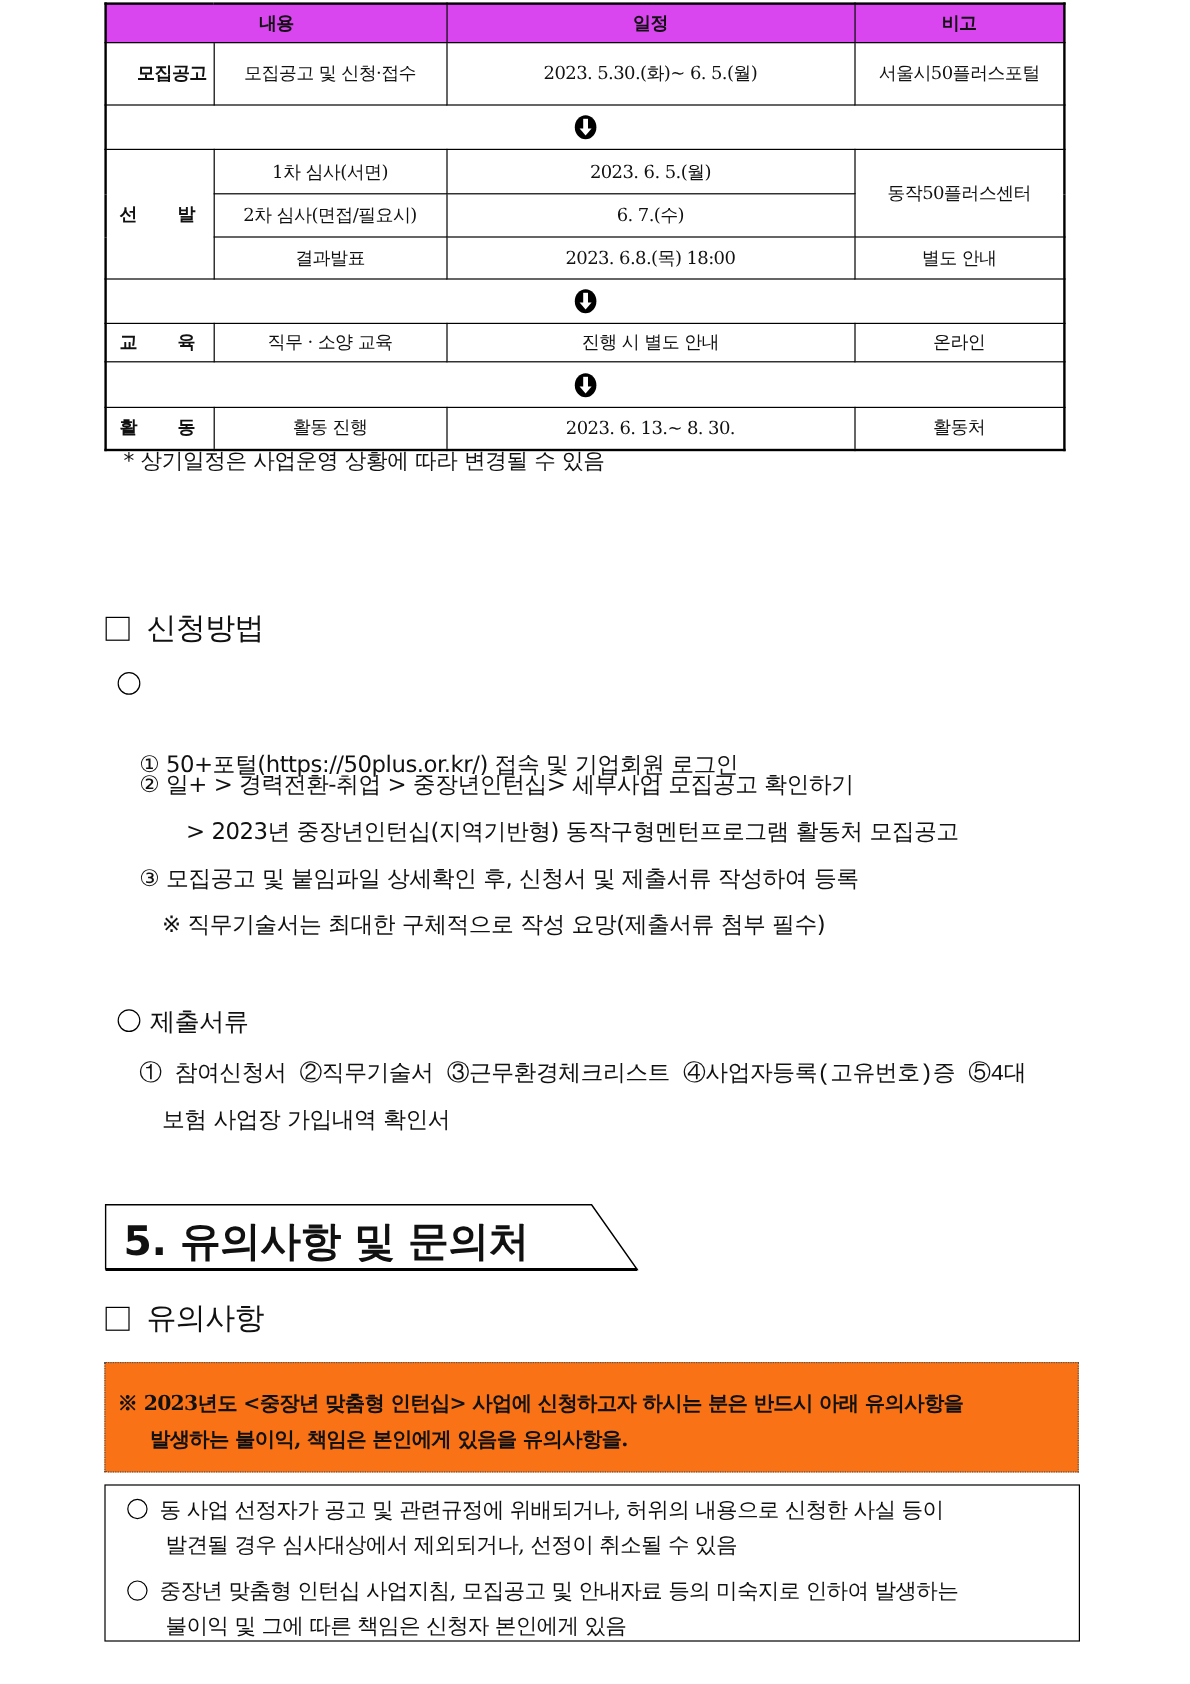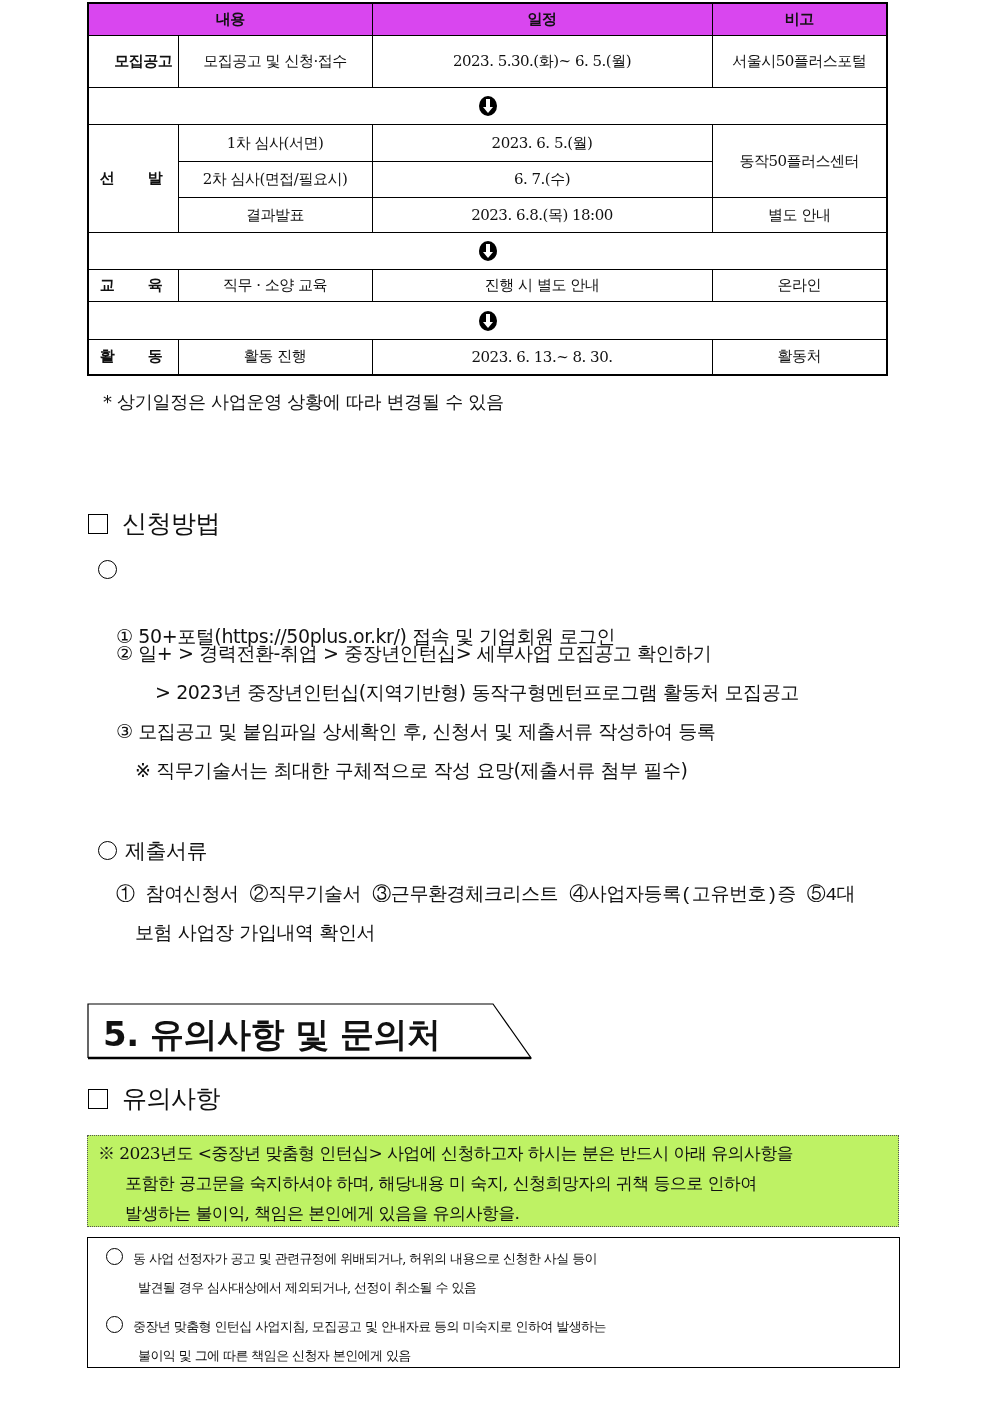--- a/index.html
+++ b/index.html
@@ -65,31 +65,31 @@
     position: absolute; left: 87px; top: 1003px; width: 444px; height: 55px;
   }
   .sec-tab svg { position: absolute; left: 0; top: 0; }
   .sec-tab .t {
     position: absolute; left: 16px; top: 9px;
     font-family: "DejaVu Sans", sans-serif; font-weight: bold; font-size: 34px; letter-spacing: -0.5px;
   }
 
   .warn-box {
     position: absolute; left: 87px; top: 1135px; width: 812px; height: 92px;
-    background: #bef264; border: 1px dotted #555; box-sizing: border-box;
-    font-family: "DejaVu Serif", serif; font-weight: normal; font-size: 17px; line-height: 30px;
-    padding: 2px 8px 0 10px; letter-spacing: -0.6px;
+    background: #f97316; border: 1px dotted #555; box-sizing: border-box;
+    font-family: "DejaVu Serif", serif; font-weight: bold; font-size: 17px; line-height: 30px;
+    padding: 19px 8px 0 10px; letter-spacing: -0.6px;
   }
   .warn-box .ln { white-space: nowrap; }
   .warn-box .ind { padding-left: 27px; }
 
   .list-box {
     position: absolute; left: 87px; top: 1237px; width: 813px; height: 131px;
     border: 1.5px solid #000; box-sizing: border-box;
-    font-family: "DejaVu Serif", serif; font-size: 13px; letter-spacing: -0.6px;
+    font-family: "DejaVu Serif", serif; font-size: 18px; letter-spacing: -0.6px;
     padding: 6px 8px 0 18px; line-height: 29px;
   }
   .list-box .ln { white-space: nowrap; }
   .list-box .ind { padding-left: 32px; }
   .list-box .gap { margin-top: 10px; }
   .list-box .circ { width: 15px; height: 15px; margin-right: 10px; }
 </style>
 </head>
 <body>
 
@@ -146,21 +146,21 @@
     </tr>
     <tr style="height:35px">
       <td class="cat spread">활  동</td>
       <td>활동 진행</td>
       <td>2023. 6. 13.~ 8. 30.</td>
       <td>활동처</td>
     </tr>
   </tbody>
 </table>
 
-<div class="abs note" style="left:103px; top:390px;text-align:center;">* 상기일정은 사업운영 상황에 따라 변경될 수 있음</div>
+<div class="abs note" style="left:103px; top:372px;text-align:center;">* 상기일정은 사업운영 상황에 따라 변경될 수 있음</div>
 
 <div class="abs h-sq" style="left:88px; top:507px;">
   <span class="sq"></span>
   <span>신청방법</span>
 </div>
 
 <div class="abs circ-line" style="left:98px; top:558px;">
   <span class="circ"></span>
 </div>
 
@@ -184,21 +184,20 @@
   <div class="t">5. 유의사항 및 문의처</div>
 </div>
 
 <div class="abs h-sq" style="left:88px; top:1082px;">
   <span class="sq"></span>
   <span>유의사항</span>
 </div>
 
 <div class="warn-box">
   <div class="ln">※ 2023년도 &lt;중장년 맞춤형 인턴십&gt; 사업에 신청하고자 하시는 분은 반드시 아래 유의사항을</div>
-  <div class="ln ind">포함한 공고문을 숙지하셔야 하며, 해당내용 미 숙지, 신청희망자의 귀책 등으로 인하여</div>
   <div class="ln ind">발생하는 불이익, 책임은 본인에게 있음을 유의사항을.</div>
 </div>
 
 <div class="list-box">
   <div class="ln">
     <span class="circ"></span><span>동 사업 선정자가 공고 및 관련규정에 위배되거나, 허위의 내용으로 신청한 사실 등이</span>
   </div>
   <div class="ln ind">발견될 경우 심사대상에서 제외되거나, 선정이 취소될 수 있음</div>
   <div class="ln gap">
     <span class="circ"></span><span>중장년 맞춤형 인턴십 사업지침, 모집공고 및 안내자료 등의 미숙지로 인하여 발생하는</span>

